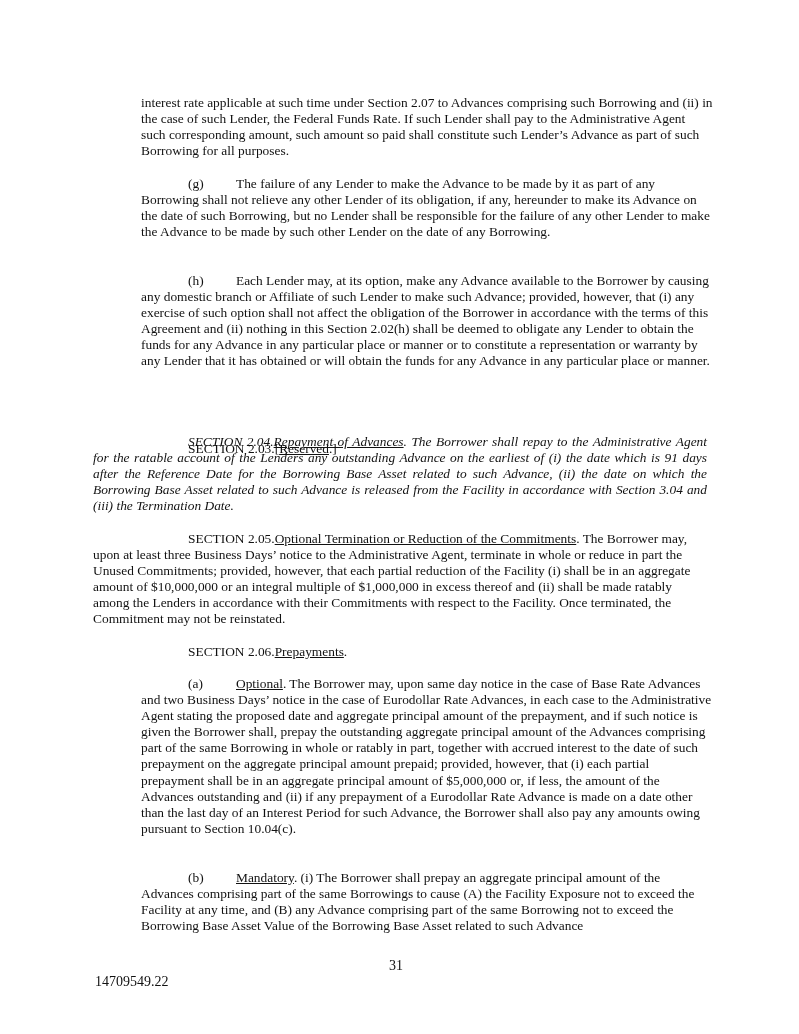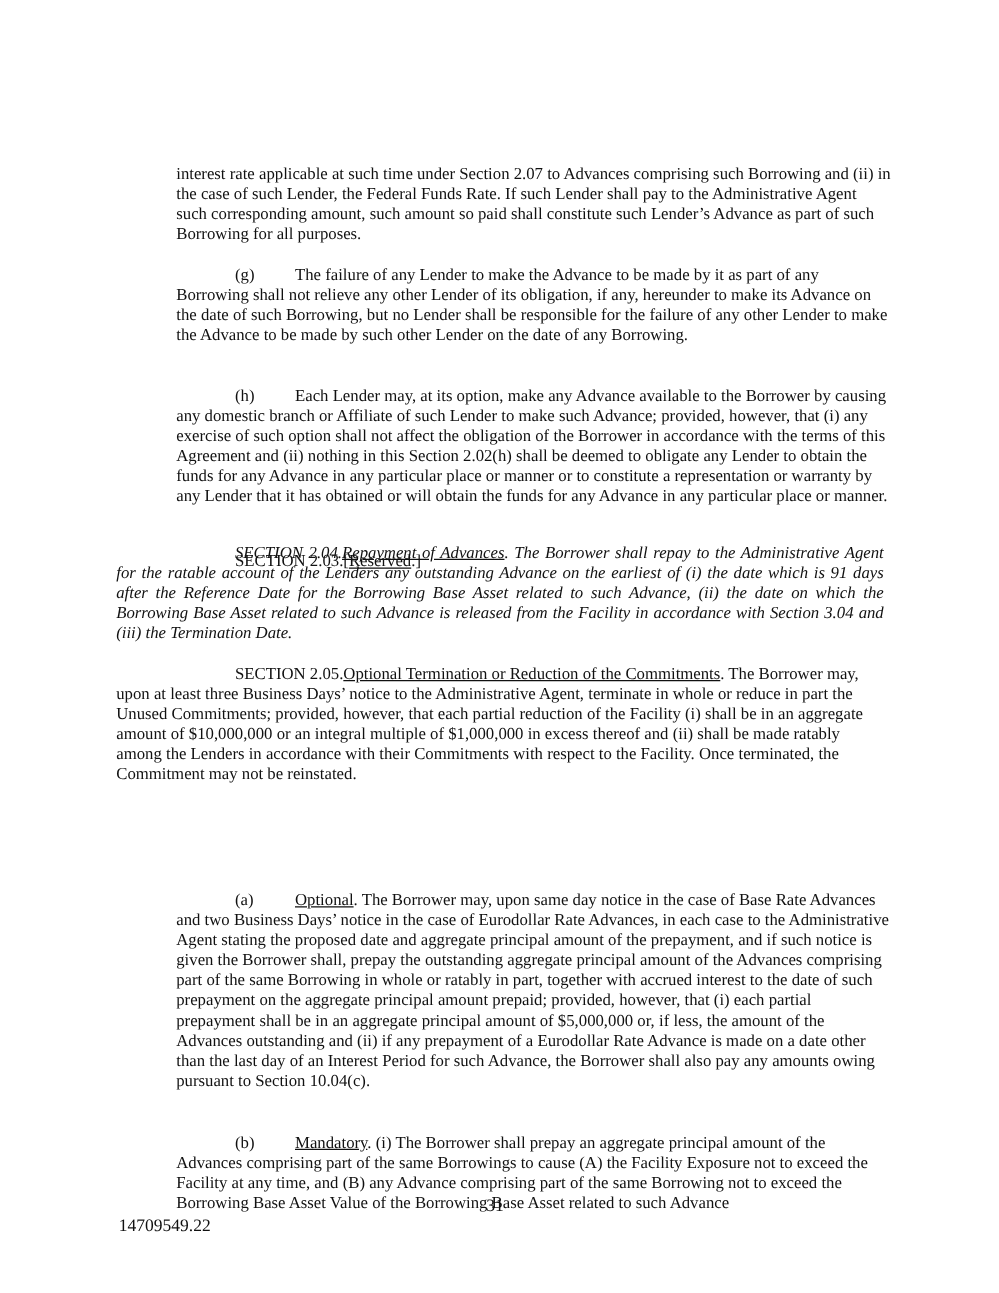--- a/index.html
+++ b/index.html
@@ -8,21 +8,21 @@
     font-family: "Liberation Serif", "DejaVu Serif", serif;
     color: #111111;
   }
   .page { position: absolute; left: 0; top: 0; width: 799px; height: 1034px; }
   .para {
     position: absolute;
     font-size: 13.4px;
     line-height: 16.1px;
     margin: 0;
   }
-  .indented { left: 141px; width: 572px; margin-top: 36px; }
+  .indented { left: 141px; width: 572px; }
   .full { left: 93px; width: 614px; }
   .justify { text-align: justify; font-style: italic; }
   .tab1 { display: inline-block; width: 47px; }
   .lbl { display: inline-block; width: 48px; }
   u { text-decoration: underline; text-underline-offset: 1px; }
   .first-indent { display: inline-block; width: 95px; }
   .pagenum { position: absolute; left: 389px; top: 958px; font-size: 14px; }
   .docid { position: absolute; left: 95px; top: 974px; font-size: 14px; }
 </style>
 </head>
@@ -35,20 +35,21 @@
   <p class="para indented" style="top:176px;"><span class="tab1"></span><span class="lbl">(g)</span><span>The failure of any Lender to make the Advance to be made by it as part of any Borrowing shall not relieve any other Lender of its obligation, if any, hereunder to make its Advance on the date of such Borrowing, but no Lender shall be responsible for the failure of any other Lender to make the Advance to be made by such other Lender on the date of any Borrowing.</span></p>
 
   <p class="para indented" style="top:273px;"><span class="tab1"></span><span class="lbl">(h)</span><span>Each Lender may, at its option, make any Advance available to the Borrower by causing any domestic branch or Affiliate of such Lender to make such Advance; provided, however, that (i) any exercise of such option shall not affect the obligation of the Borrower in accordance with the terms of this Agreement and (ii) nothing in this Section 2.02(h) shall be deemed to obligate any Lender to obtain the funds for any Advance in any particular place or manner or to constitute a representation or warranty by any Lender that it has obtained or will obtain the funds for any Advance in any particular place or manner.</span></p>
 
   <p class="para full" style="top:402px;margin-top:39px;"><span class="first-indent"></span><span>SECTION 2.03.</span><span>[</span><u>Reserved</u><span>.]</span></p>
 
   <p class="para full justify" style="top:434px;"><span class="first-indent"></span><span>SECTION 2.04.</span><u>Repayment of Advances</u><span>.  The Borrower shall repay to the Administrative Agent for the ratable account of the Lenders any outstanding Advance on the earliest of (i) the date which is 91 days after the Reference Date for the Borrowing Base Asset related to such Advance, (ii) the date on which the Borrowing Base Asset related to such Advance is released from the Facility in accordance with Section 3.04 and (iii) the Termination Date.</span></p>
 
   <p class="para full" style="top:531px;"><span class="first-indent"></span><span>SECTION 2.05.</span><u>Optional Termination or Reduction of the Commitments</u><span>.  The Borrower may, upon at least three Business Days’ notice to the Administrative Agent, terminate in whole or reduce in part the Unused Commitments; provided, however, that each partial reduction of the Facility (i) shall be in an aggregate amount of $10,000,000 or an integral multiple of $1,000,000 in excess thereof and (ii) shall be made ratably among the Lenders in accordance with their Commitments with respect to the Facility.  Once terminated, the Commitment may not be reinstated.</span></p>
 
+  <p class="para full" style="top:644px;"><span class="first-indent"></span><span>SECTION 2.06.</span><u>Prepayments</u><span>.</span></p>
 
   <p class="para indented" style="top:676px;"><span class="tab1"></span><span class="lbl">(a)</span><u>Optional</u><span>.  The Borrower may, upon same day notice in the case of Base Rate Advances and two Business Days’ notice in the case of Eurodollar Rate Advances, in each case to the Administrative Agent stating the proposed date and aggregate principal amount of the prepayment, and if such notice is given the Borrower shall, prepay the outstanding aggregate principal amount of the Advances comprising part of the same Borrowing in whole or ratably in part, together with accrued interest to the date of such prepayment on the aggregate principal amount prepaid; provided, however, that (i) each partial prepayment shall be in an aggregate principal amount of $5,000,000 or, if less, the amount of the Advances outstanding and (ii) if any prepayment of a Eurodollar Rate Advance is made on a date other than the last day of an Interest Period for such Advance, the Borrower shall also pay any amounts owing pursuant to Section 10.04(c).</span></p>
 
   <p class="para indented" style="top:870px;"><span class="tab1"></span><span class="lbl">(b)</span><u>Mandatory</u><span>.  (i) The Borrower shall prepay an aggregate principal amount of the Advances comprising part of the same Borrowings to cause (A) the Facility Exposure not to exceed the Facility at any time, and (B) any Advance comprising part of the same Borrowing not to exceed the Borrowing Base Asset Value of the Borrowing Base Asset related to such Advance</span></p>
 
   <div class="pagenum">31</div>
   <div class="docid">14709549.22</div>
 </div>
 
 </body></html>

